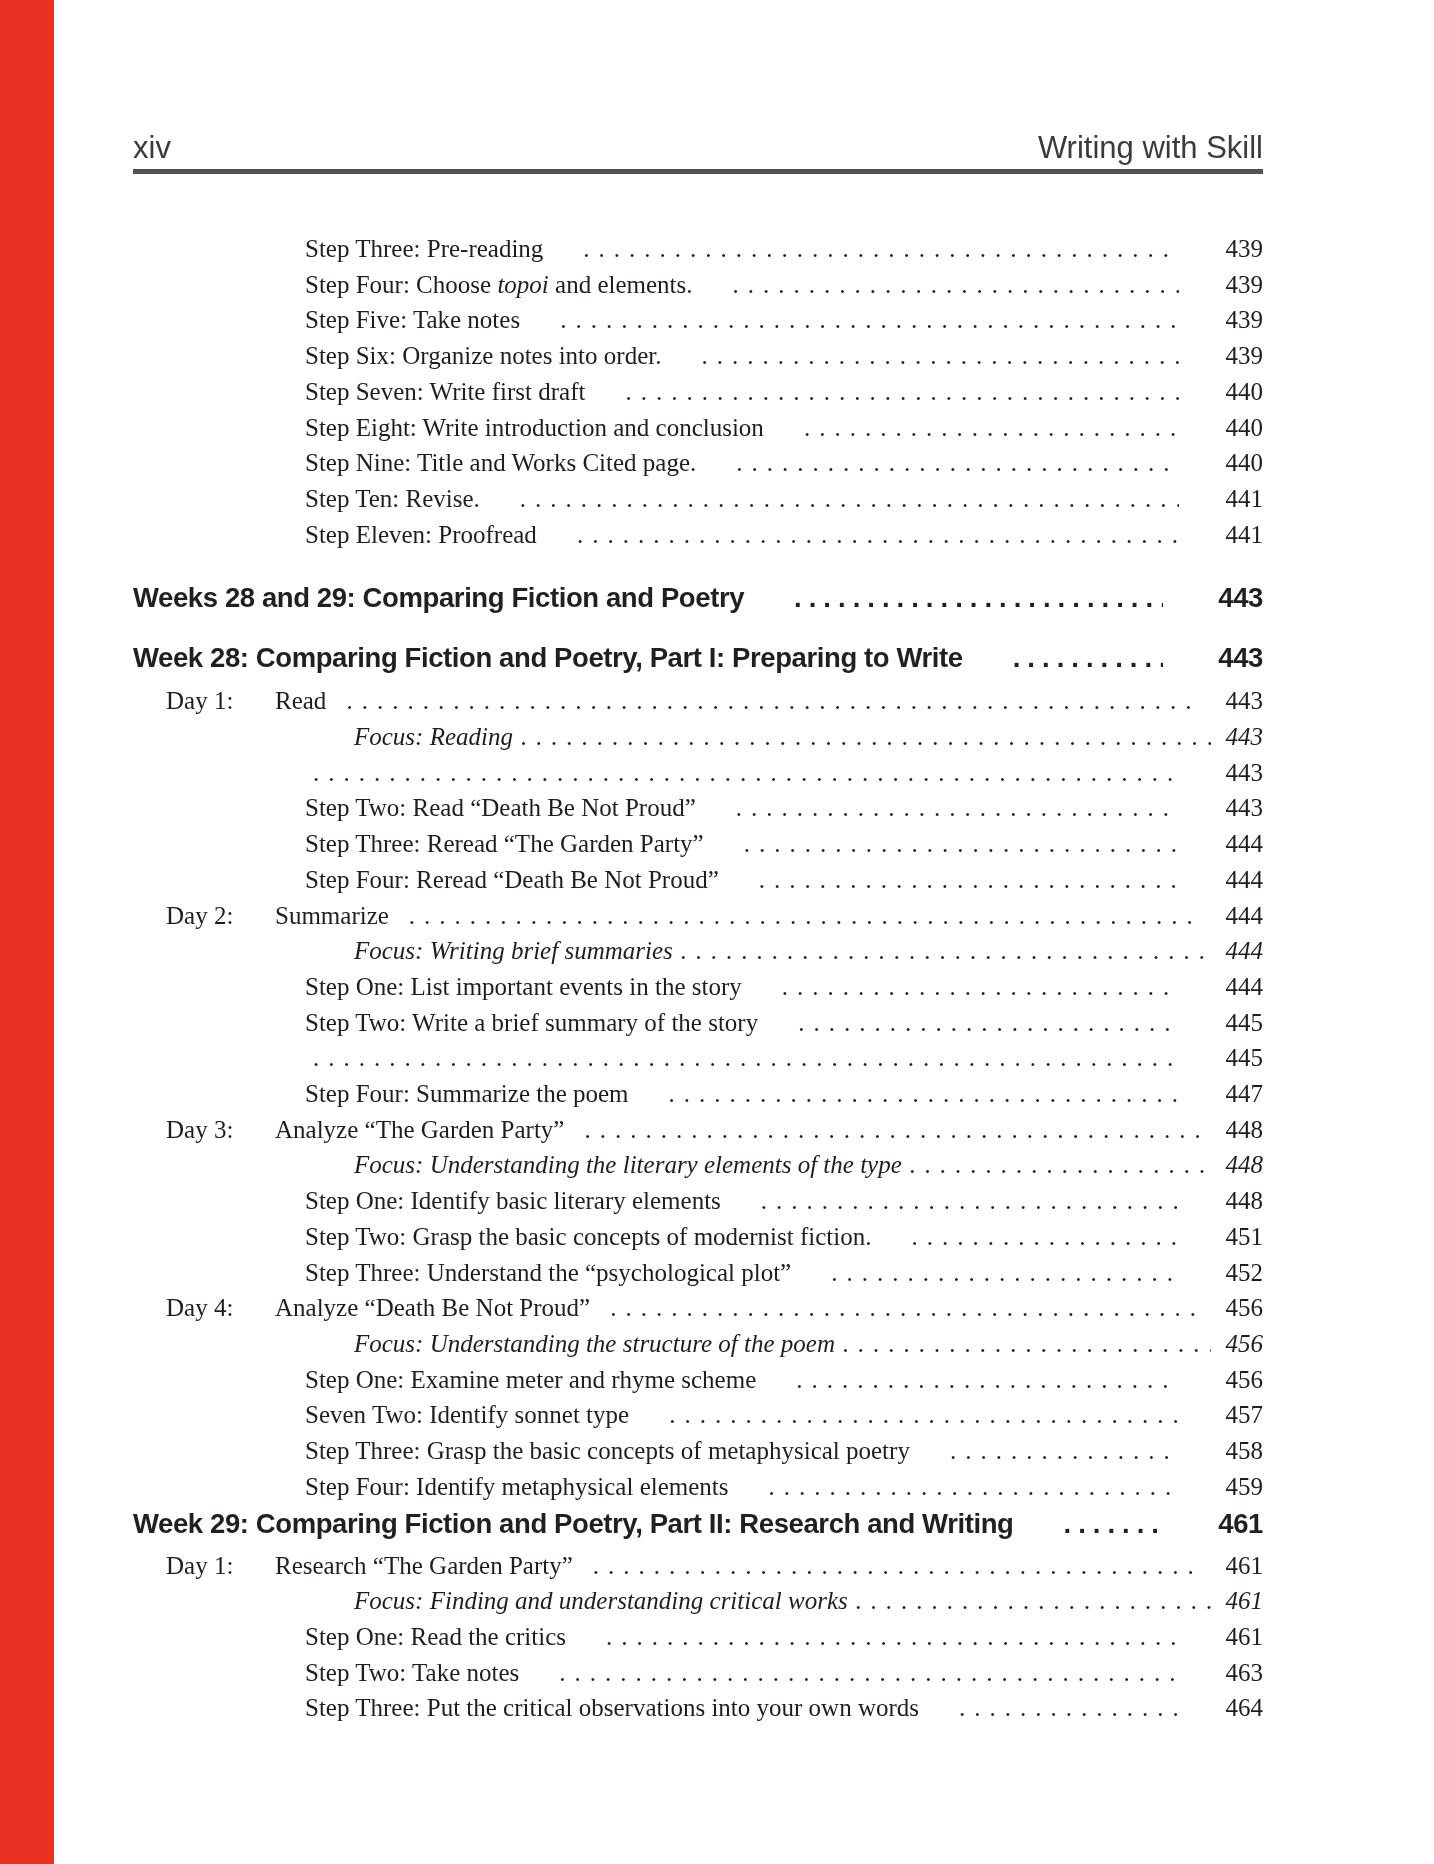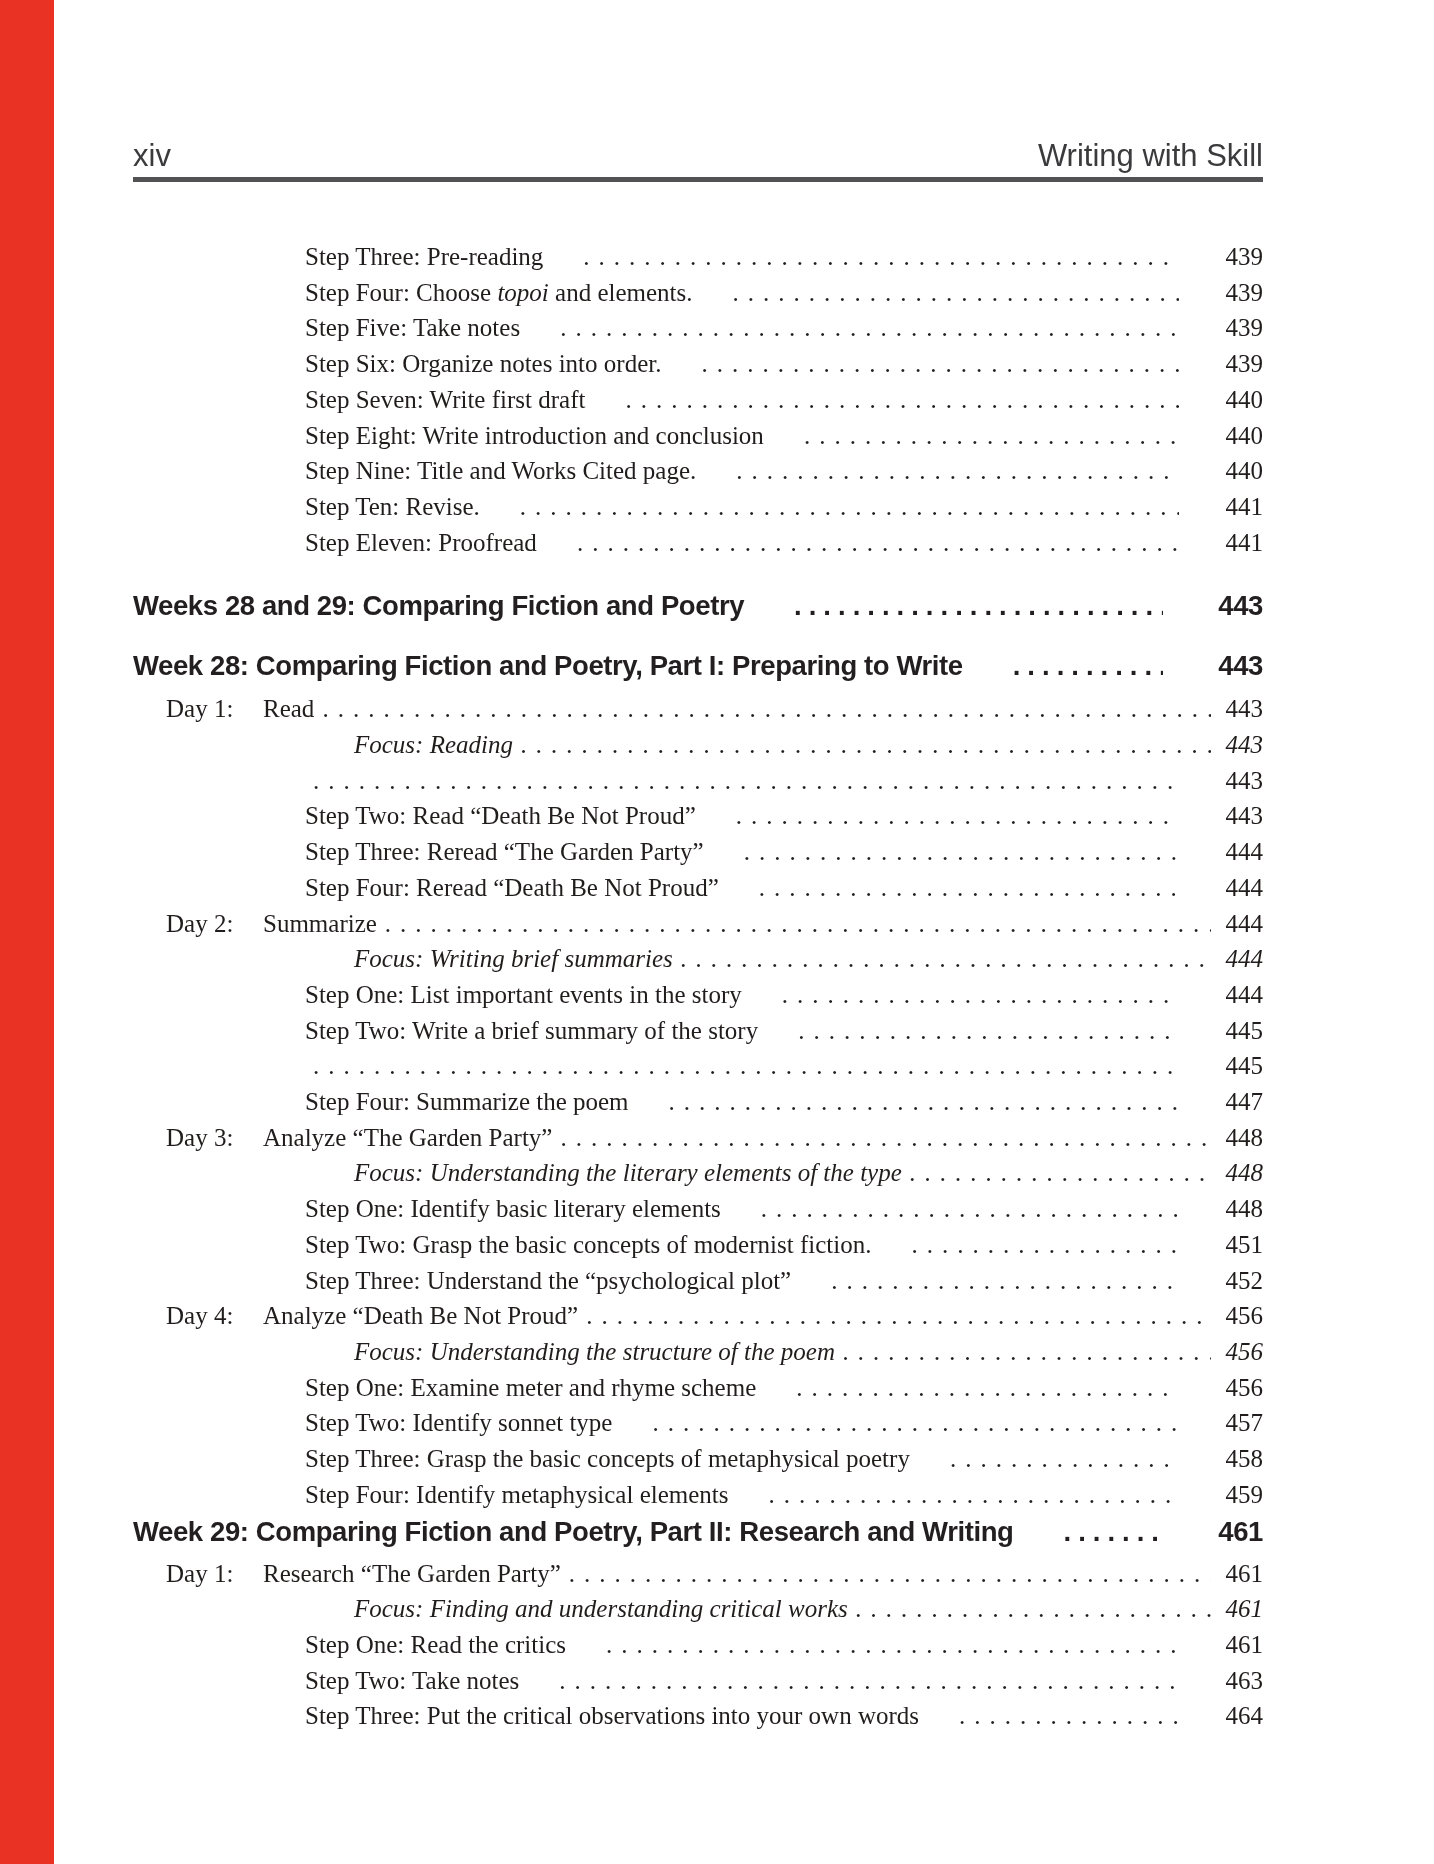--- a/index.html
+++ b/index.html
@@ -1,41 +1,41 @@
 <!DOCTYPE html>
 <html><head>
 <meta charset="utf-8">
 <style>
   html,body{margin:0;padding:0;}
   body{
     width:1434px;height:1864px;position:relative;background:#ffffff;
     font-family:"Liberation Serif",serif;color:#211d1c;overflow:hidden;
   }
   .red-edge{position:absolute;left:0;top:0;width:54px;height:1864px;}
-  .content{position:absolute;left:133px;top:12px;width:1130px;}
+  .content{position:absolute;left:133px;top:4px;width:1130px;}
   .header{
     display:flex;justify-content:space-between;align-items:baseline;
     padding-top:127px;font-family:"Liberation Sans",sans-serif;
     font-size:31px;line-height:33px;color:#3b3b3d;
   }
   .rule{border-bottom:5px solid #525254;margin-top:5px;}
   
   .row{
     display:flex;align-items:baseline;line-height:35.7px;font-size:25px;
     white-space:nowrap;
   }
   .row .label{flex:0 0 auto;}
   .dots{
     flex:1 1 auto;min-width:0;overflow:hidden;letter-spacing:9px;
     margin-left:8px;
   }
   .pg{flex:0 0 auto;padding-left:2px;min-width:50px;text-align:right;}
   .step{padding-left:172px;gap:32px;}
   .focus{padding-left:221px;font-style:italic;}
-  .day{padding-left:33px;}
+  .day{padding-left:33px;gap:12px;}
   .daynum{display:inline-block;flex:0 0 auto;width:97px;}
   .heading{
     font-family:"Liberation Sans",sans-serif;font-weight:bold;
     font-size:27.5px;letter-spacing:-0.4px;line-height:38px;color:#231f20;gap:44px;
   }
   .heading .dots{letter-spacing:7px;margin-left:6px;}
   .heading .pg{min-width:54px;}
   
   .blk-steps-top{margin-top:57px;}
   .blk-h1{margin-top:27px;}
@@ -210,21 +210,21 @@
           <span class="label">Focus: Understanding the structure of the poem</span>
           <span class="dots">................................................................................................................................................................</span>
           <span class="pg">456</span>
         </div>
         <div class="row step">
           <span class="label">Step One: Examine meter and rhyme scheme</span>
           <span class="dots">................................................................................................................................................................</span>
           <span class="pg">456</span>
         </div>
         <div class="row step">
-          <span class="label">Step Two: Identify sonnet type</span>
+          <span class="label">Seven Two: Identify sonnet type</span>
           <span class="dots">................................................................................................................................................................</span>
           <span class="pg">457</span>
         </div>
         <div class="row step">
           <span class="label">Step Three: Grasp the basic concepts of metaphysical poetry</span>
           <span class="dots">................................................................................................................................................................</span>
           <span class="pg">458</span>
         </div>
         <div class="row step">
           <span class="label">Step Four: Identify metaphysical elements</span>

